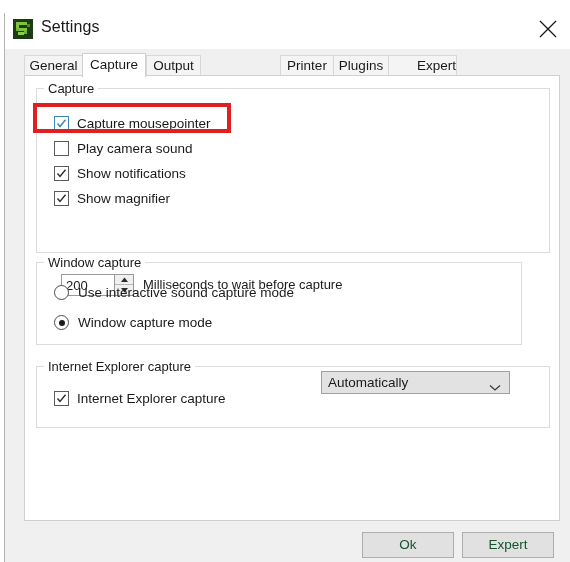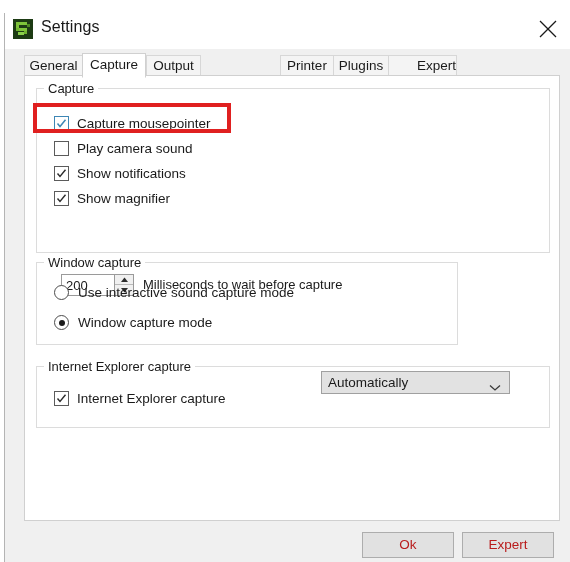--- a/index.html
+++ b/index.html
@@ -244,21 +244,21 @@
   }
 
   
   .dlg-button {
     position: absolute;
     height: 26px;
     box-sizing: border-box;
     background: #e1e1e1;
     border: 1px solid #adadad;
     font-size: 13.5px;
-    color: #b91c1c;
+    color: #14532d;
     line-height: 24px;
     text-align: center;
     cursor: default;
   }
   #ok-button { left: 357px; top: 519px; width: 92px; }
   #cancel-button { left: 457px; top: 519px; width: 92px; }
 
   
   #annotation {
     position: absolute;
@@ -354,21 +354,21 @@
         </span>
         <span class="spin-btn down">
           <svg width="9" height="6" viewBox="0 0 9 6">
               <polygon points="4.5,5.5 1,1 8,1" fill="#2b2b2b"></polygon>
             </svg>
         </span>
       </span>
     </div>
     <div id="spinner-caption">Milliseconds to wait before capture</div>
 
-    <div class="groupbox" style="left:11px; top:186px; width:422px; height:83px;">
+    <div class="groupbox" style="left:11px; top:186px; width:486px; height:83px;">
       <div class="group-label">Window capture</div>
 
       <div class="radio-row" style="left:17px; top:21px;">
         <span class="rbox"></span>
         <span class="radio-label">Use interactive sound capture mode</span>
       </div>
 
       <div class="radio-row" style="left:17px; top:51px;">
         <span class="rbox">
             <span class="rdot"></span>

